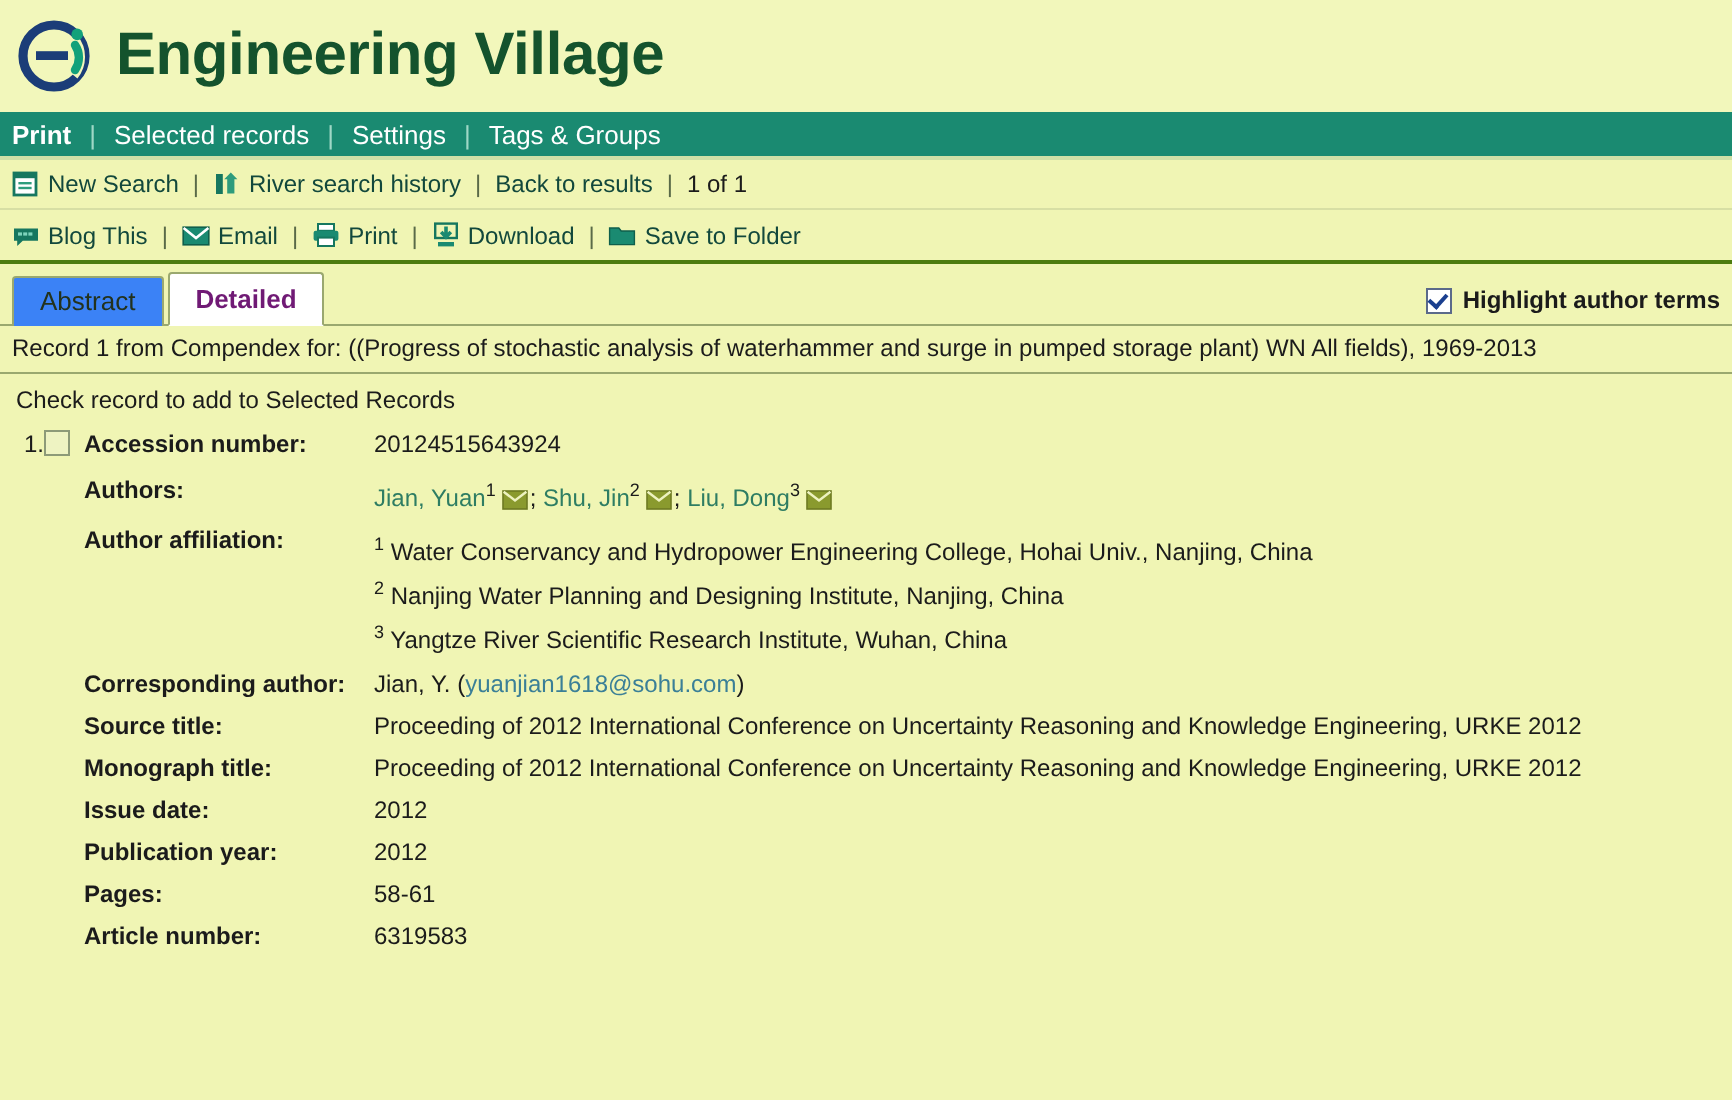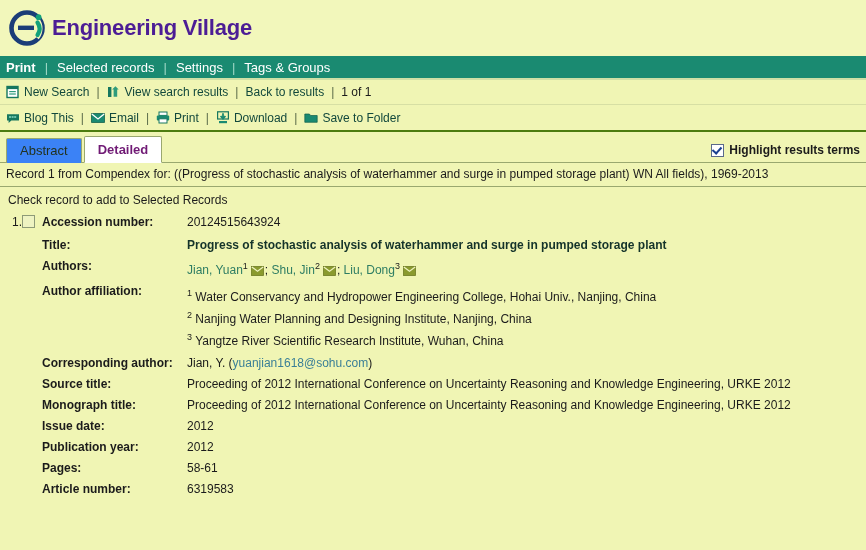--- a/index.html
+++ b/index.html
@@ -9,22 +9,22 @@
     font-family:"Liberation Sans", sans-serif;
     font-size:12px;
     color:#222;
   }
   .page{width:866px;height:550px;position:relative;background:#f0f5b4;}
 
   
   .brand{height:56px;display:flex;align-items:center;padding-left:6px;background:#f2f7bb;}
   .brand-logo{width:46px;height:46px;position:relative;flex:0 0 auto;}
   .brand-title{
-    font-size:22px;font-weight:bold;color:#4c1d95;letter-spacing:-0.2px;
-    font-family:"Liberation Sans", sans-serif;
+    font-size:30px;font-weight:bold;color:#14532d;letter-spacing:-0.2px;
+    margin-left:6px;font-family:"Liberation Sans", sans-serif;
   }
 
   
   .navbar{
     height:22px;background:#1a8a71;display:flex;align-items:center;
     padding-left:6px;color:#ffffff;font-size:13px;
     border-bottom:2px solid #cfe0a6;
   }
   .navbar .nav-item{padding:0 9px 0 0;color:#ffffff;text-decoration:none;white-space:nowrap;}
   .navbar .nav-item.active{font-weight:bold;}
@@ -142,21 +142,21 @@
       <a href="#">New Search</a>
     </span>
     <span class="sep">|</span>
     <span class="act">
       <span class="ic">
         <svg width="14" height="14" viewBox="0 0 14 14">
           <rect x="1" y="2" width="3.4" height="10" fill="#16775f"></rect>
           <path d="M6.6 11.8 L6.6 4.6 L5.1 4.6 L8.4 1.2 L11.7 4.6 L10.2 4.6 L10.2 11.8 Z" fill="#2e9c7c"></path>
         </svg>
       </span>
-      <a href="#">View search results</a>
+      <a href="#">River search history</a>
     </span>
     <span class="sep">|</span>
     <span class="act">
       <a href="#">Back to results</a>
     </span>
     <span class="sep">|</span>
     <span class="pagecount">1 of 1</span>
   </div>
 
   <div class="actionbar2">
@@ -212,45 +212,39 @@
       </span>
       <a href="#">Save to Folder</a>
     </span>
   </div>
 
   <div class="tabrow">
     <div class="tab">Abstract</div>
     <div class="tab active">Detailed</div>
     <div class="highlight-box">
       <span class="cbx checked"></span>
-      <span>Highlight results terms</span>
+      <span>Highlight author terms</span>
     </div>
   </div>
 
   <div class="record-banner">Record 1 from Compendex for: ((Progress of stochastic analysis of waterhammer and surge in pumped storage plant) WN All fields), 1969-2013</div>
 
   <div class="check-note">Check record to add to Selected Records</div>
 
   <table class="detail">
     <tbody>
         <tr class="row-pad">
       <td class="col-num">1.</td>
       <td class="col-chk">
         <span class="rec-cbx"></span>
       </td>
       <td class="col-label">Accession number:</td>
       <td class="col-val">20124515643924</td>
     </tr>
 
-    <tr class="row-pad">
-      <td class="col-num"></td>
-      <td class="col-chk"></td>
-      <td class="col-label">Title:</td>
-      <td class="col-val title-val">Progress of stochastic analysis of waterhammer and surge in pumped storage plant</td>
-    </tr>
 
     <tr class="row-pad">
       <td class="col-num"></td>
       <td class="col-chk"></td>
       <td class="col-label">Authors:</td>
       <td class="col-val">
         <a href="#" class="lnk">Jian, Yuan</a><sup>1</sup><span class="env"><svg width="13" height="10" viewBox="0 0 13 10">
                 <rect x="0.5" y="0.5" width="12" height="9" fill="#8a9a2e" stroke="#6d7a22" stroke-width="0.8"></rect>
                 <path d="M0.8 0.9 L6.5 5.2 L12.2 0.9" fill="none" stroke="#edf2c0" stroke-width="1.2"></path>
               </svg></span><span>; </span><a href="#" class="lnk">Shu, Jin</a><sup>2</sup><span class="env"><svg width="13" height="10" viewBox="0 0 13 10">

